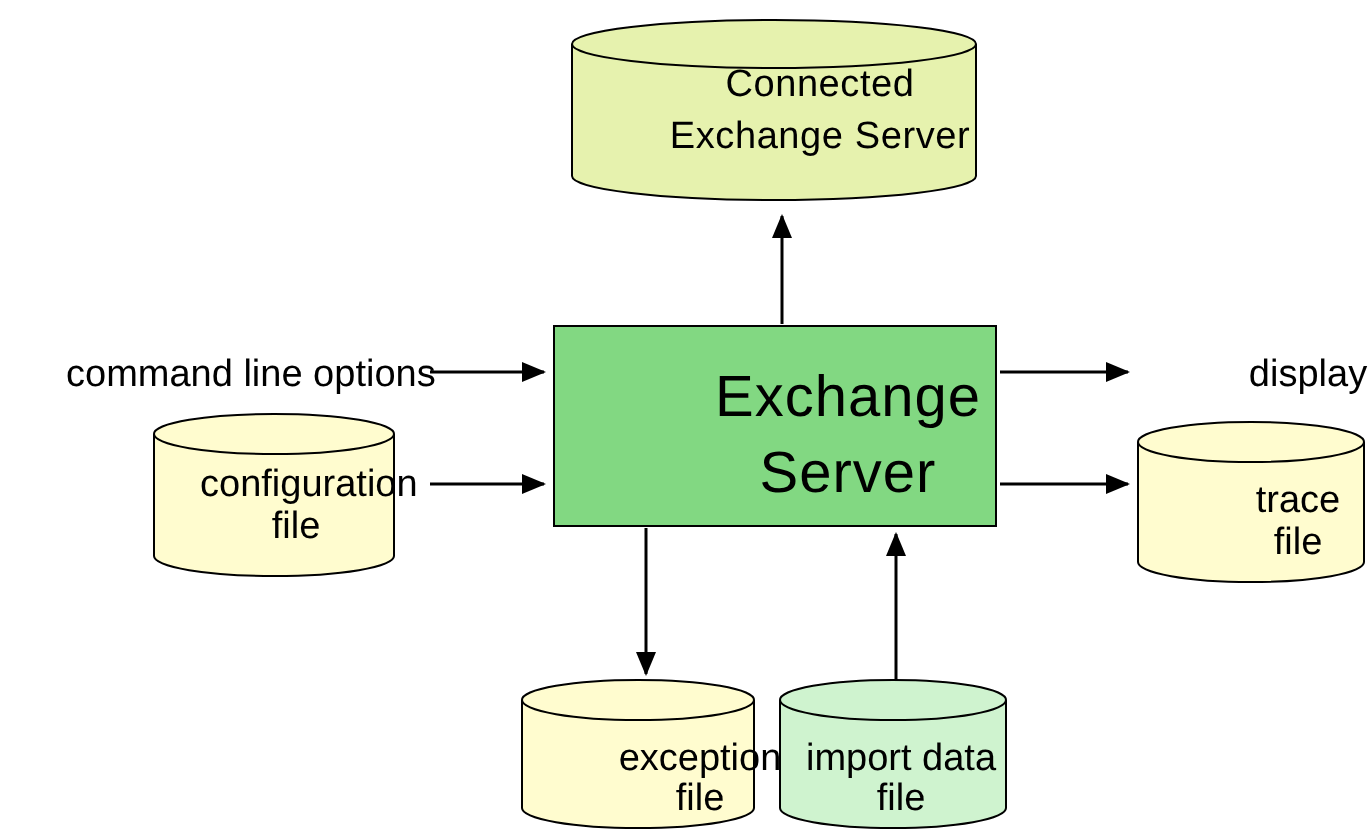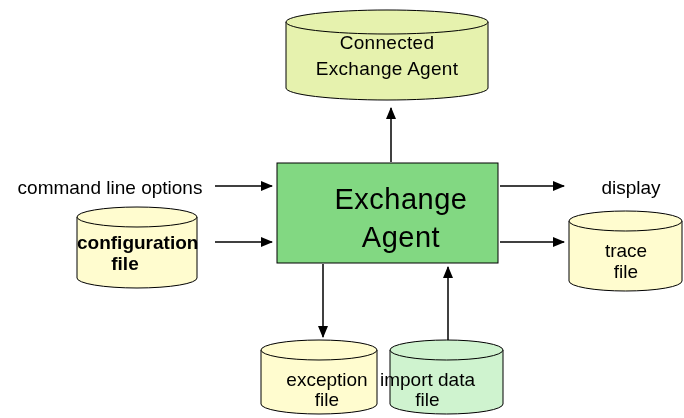--- a/index.html
+++ b/index.html
@@ -12,29 +12,30 @@
     color: #000;
     overflow: hidden;
   }
   .canvas svg { position: absolute; left: 0; top: 0; }
   .label {
     position: absolute;
     text-align: center;
     font-size: 19px;
     line-height: 21px;
     white-space: nowrap;
+    margin-left: 23px;
   }
   .label div { text-align: center; }
   .lbl-server { left: 286px; top: 30px; width: 202px; line-height: 26px; letter-spacing: 0.3px; }
   .lbl-agent  { left: 277px; top: 180px; width: 248px; font-size: 29px; line-height: 38px; letter-spacing: 0.5px; }
-  .lbl-config { left: 77px;  top: 232px; width: 96px; font-weight: bold; }
+  .lbl-config { left: 77px;  top: 232px; width: 96px; }
   .lbl-trace  { left: 569px; top: 240px; width: 114px; }
   .lbl-exception { left: 261px; top: 370px; width: 132px; line-height: 20px; }
   .lbl-import    { left: 371px; top: 370px; width: 113px; line-height: 20px; }
-  .lbl-cmdline { left: 10px;  top: 177px; width: 200px; text-align: center; }
+  .lbl-cmdline { left: 10px;  top: 177px; width: 200px; text-align: left; }
   .lbl-display { left: 595px; top: 177px; width: 72px; }
 </style>
 </head>
 <body>
 
 <div class="canvas">
 
   <svg width="684" height="418" viewBox="0 0 684 418">
     <defs>
       <marker id="arrow" markerUnits="userSpaceOnUse" markerWidth="13" markerHeight="11" refX="11" refY="5" orient="auto">
@@ -73,26 +74,26 @@
     <line x1="215" y1="242" x2="272" y2="242" stroke="#000" stroke-width="1.5" marker-end="url(#arrow)"></line>
     <line x1="500" y1="186" x2="564" y2="186" stroke="#000" stroke-width="1.5" marker-end="url(#arrow)"></line>
     <line x1="500" y1="242" x2="564" y2="242" stroke="#000" stroke-width="1.5" marker-end="url(#arrow)"></line>
     <line x1="391" y1="162" x2="391" y2="108" stroke="#000" stroke-width="1.5" marker-end="url(#arrow)"></line>
     <line x1="323" y1="264" x2="323" y2="337" stroke="#000" stroke-width="1.5" marker-end="url(#arrow)"></line>
     <line x1="448" y1="340" x2="448" y2="267" stroke="#000" stroke-width="1.5" marker-end="url(#arrow)"></line>
   </svg>
 
   <div class="label lbl-server">
     <div>Connected</div>
-    <div>Exchange Agent</div>
+    <div>Exchange Server</div>
   </div>
 
   <div class="label lbl-agent">
     <div>Exchange</div>
-    <div>Agent</div>
+    <div>Server</div>
   </div>
 
   <div class="label lbl-config">
     <div>configuration</div>
     <div>file</div>
   </div>
 
   <div class="label lbl-trace">
     <div>trace</div>
     <div>file</div>

